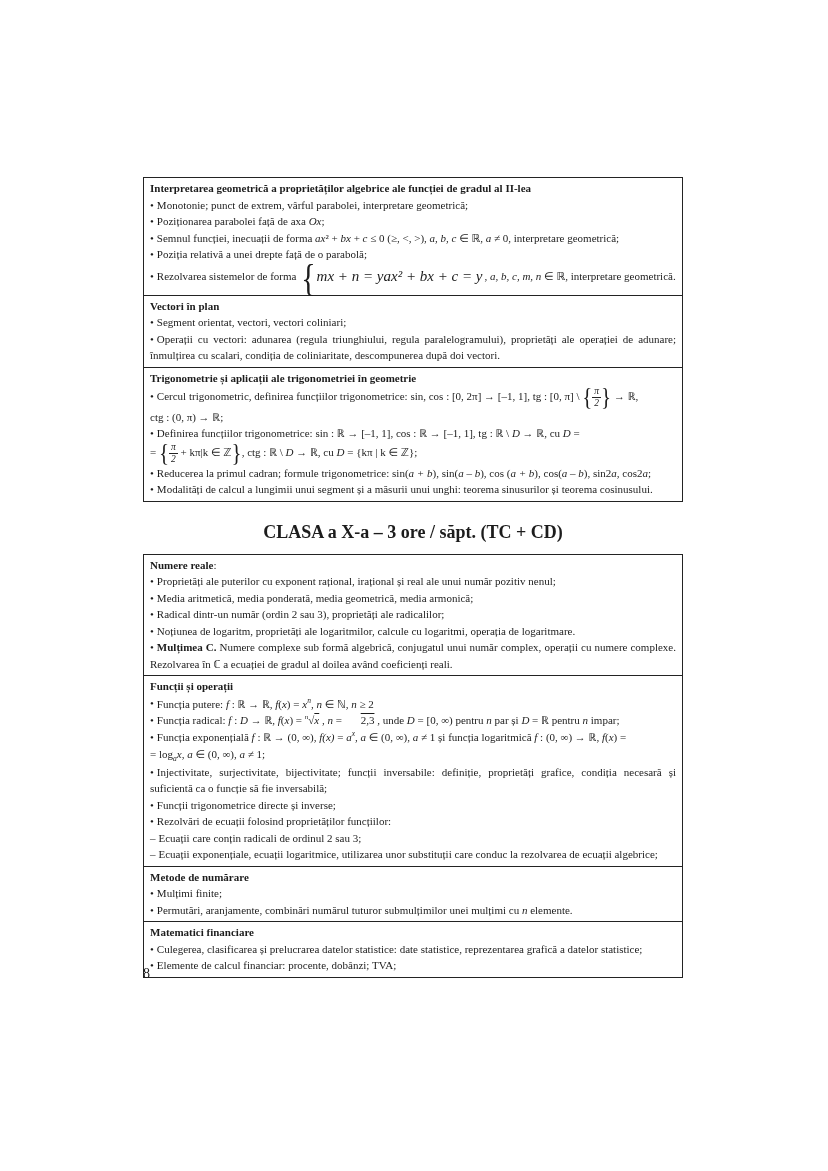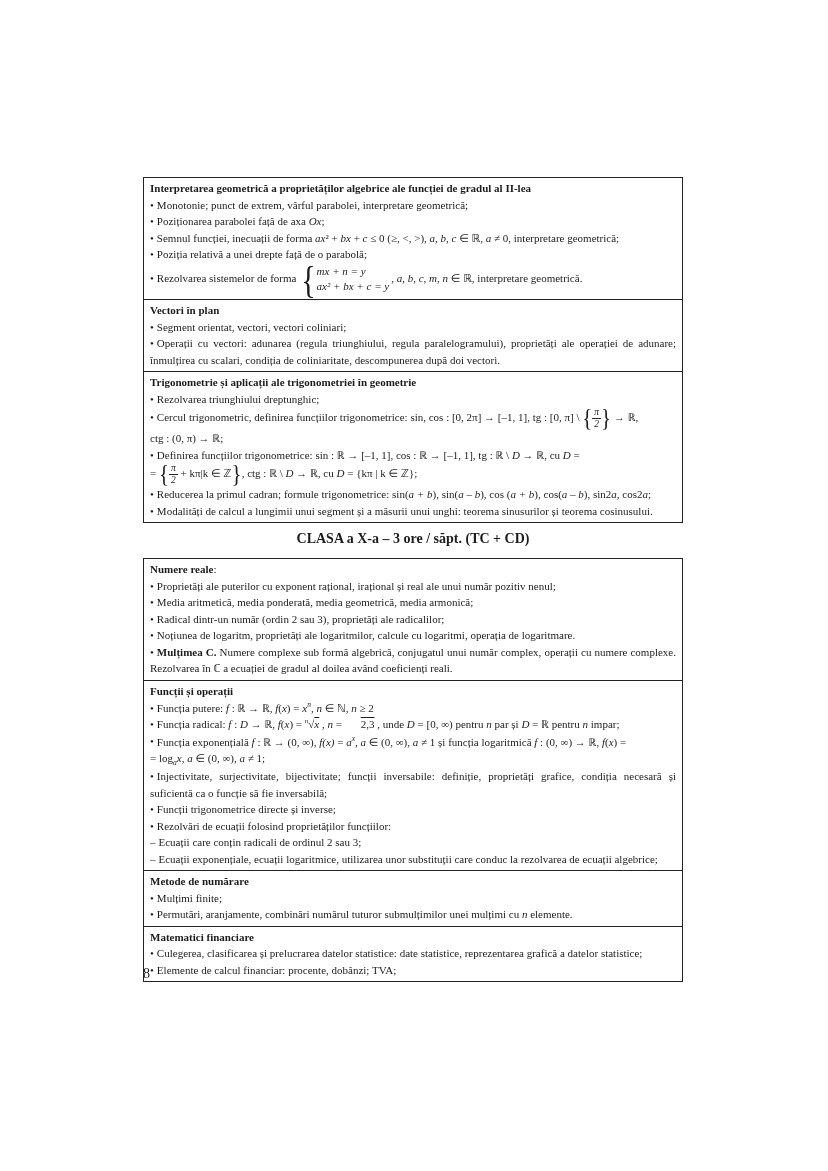--- a/index.html
+++ b/index.html
@@ -16,34 +16,34 @@
   .section { padding: 2px 6px 3px 6px; }
   .section + .section { border-top: 1.6px solid #232323; }
   .line { font-size: 11px; line-height: 1.5; text-align: justify; }
   .line.title { text-align: left; }
   .b { font-weight: bold; }
   .i { font-style: italic; }
   .sub { vertical-align: sub; font-size: 7.5px; font-style: italic; }
   .sup { vertical-align: super; font-size: 7.5px; font-style: italic; }
   .marker { padding-right: 3px; }
   .heading {
-    text-align: center; font-weight: bold; font-size: 14px;
-    margin: 8px 0 11px 0;
+    text-align: center; font-weight: bold; font-size: 18px;
+    margin: 20px 0 11px 0;
   }
   .page-num { position: absolute; left: 143px; top: 966px; font-size: 14px; }
 
   
   .frac { display: inline-flex; flex-direction: column; vertical-align: middle;
           text-align: center; font-size: 9.5px; line-height: 1.15; font-style: italic; }
   .frac .num { border-bottom: 1px solid #232323; padding: 0 2px; }
   .braced { display: inline-flex; align-items: center; vertical-align: middle; }
   .braced > .brace { font-size: 21px; font-weight: 300; line-height: 0.9; transform: scaleY(1.15); }
   .system { display: inline-flex; align-items: center; vertical-align: middle; margin: 1px 2px; }
   .system > .brace { font-size: 30px; font-weight: 300; line-height: 0.9; transform: scaleY(1.25); margin-right: 1px; }
-  .sys-col { display: inline-flex; flex-direction: column; font-size: 11px; line-height: 1.45;
+  .sys-col { display: inline-flex; flex-direction: row; font-size: 15px; line-height: 1.45;
              font-style: italic; text-align: left; }
   .ol { text-decoration: overline; margin-left: 16px; }
   .sqrt { white-space: nowrap; }
   .sqrt .idx { vertical-align: super; font-size: 7px; font-style: italic; }
   .sqrt .rad { text-decoration: overline; font-style: italic; }
 </style>
 </head>
 <body>
 
 <div class="page">
@@ -63,21 +63,20 @@
               </span>
             </span><span>, </span><span class="i">a, b, c, m, n</span><span> ∈ ℝ, interpretare geometrică.</span></div>
         </div>
         <div class="section">
           <div class="line title"><span class="b">Vectori în plan</span></div>
           <div class="line item"><span class="marker">•</span><span>Segment orientat, vectori, vectori coliniari;</span></div>
           <div class="line item"><span class="marker">•</span><span>Operații cu vectori: adunarea (regula triunghiului, regula paralelogramului), proprietăți ale operației de adunare; înmulțirea cu scalari, condiția de coliniaritate, descompunerea după doi vectori.</span></div>
         </div>
         <div class="section">
           <div class="line title"><span class="b">Trigonometrie și aplicații ale trigonometriei în geometrie</span></div>
-          <div class="line item"><span class="marker">•</span><span>Rezolvarea triunghiului dreptunghic;</span></div>
           <div class="line item"><span class="marker">•</span><span>Cercul trigonometric, definirea funcțiilor trigonometrice: sin, cos : [0, 2π] → [–1, 1], tg : [0, π] \ </span><span class="braced">
               <span class="brace">{</span>
               <span class="braced-inner"><span class="frac">
                   <span class="num">π</span>
                   <span class="den">2</span>
                 </span></span>
               <span class="brace">}</span>
             </span><span> → ℝ,</span><br><span>ctg : (0, π) → ℝ;</span></div>
           <div class="line item"><span class="marker">•</span><span>Definirea funcțiilor trigonometrice: sin : ℝ → [–1, 1], cos : ℝ → [–1, 1], tg : ℝ \ </span><span class="i">D</span><span> → ℝ, cu </span><span class="i">D</span><span> =</span><br><span>= </span><span class="braced">
               <span class="brace">{</span>

